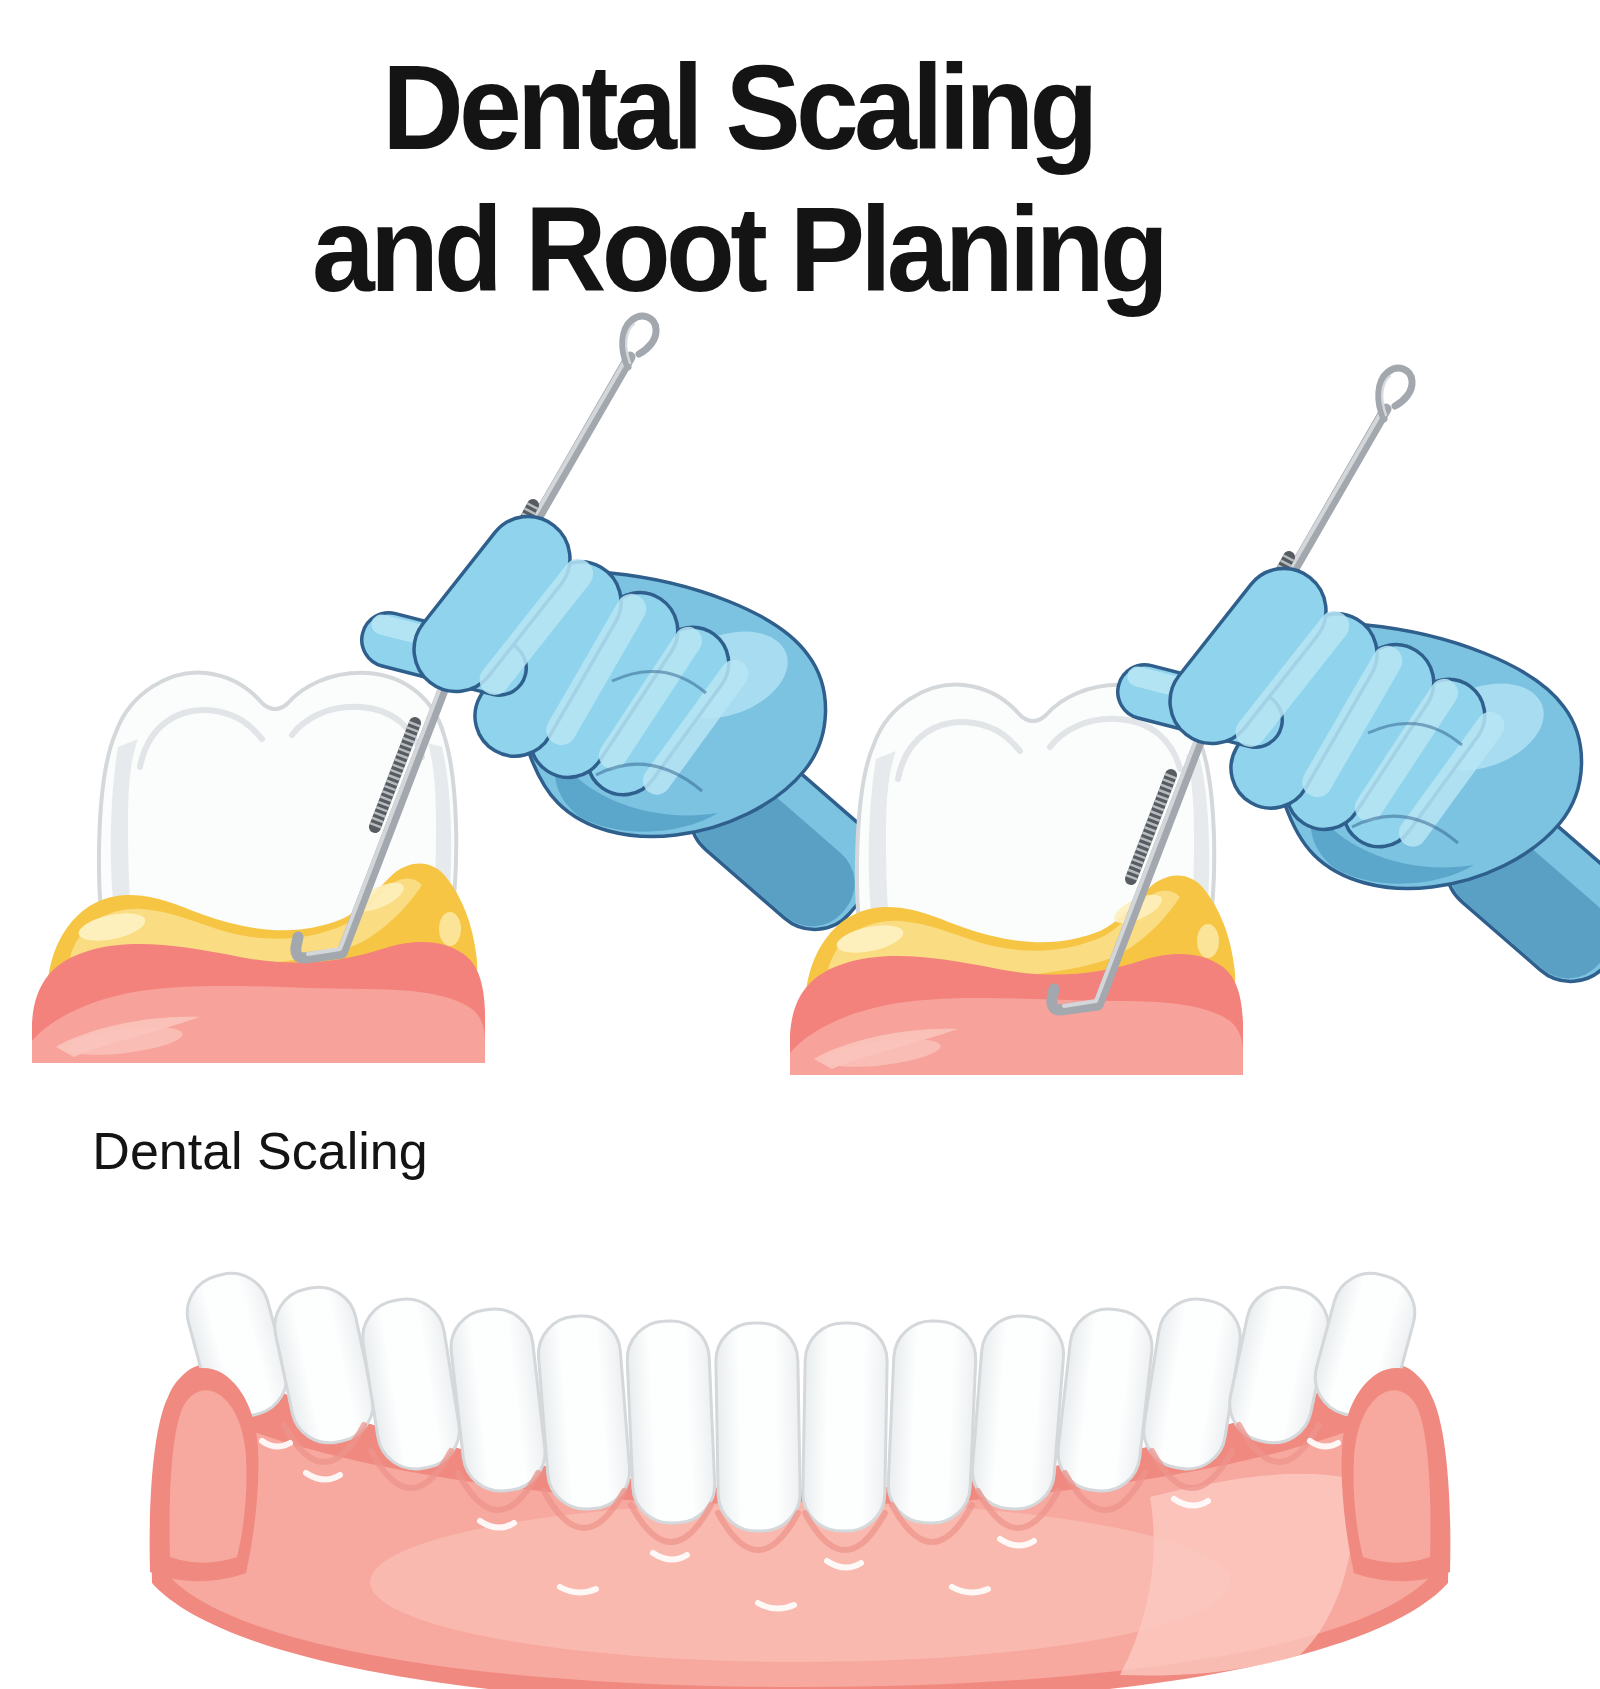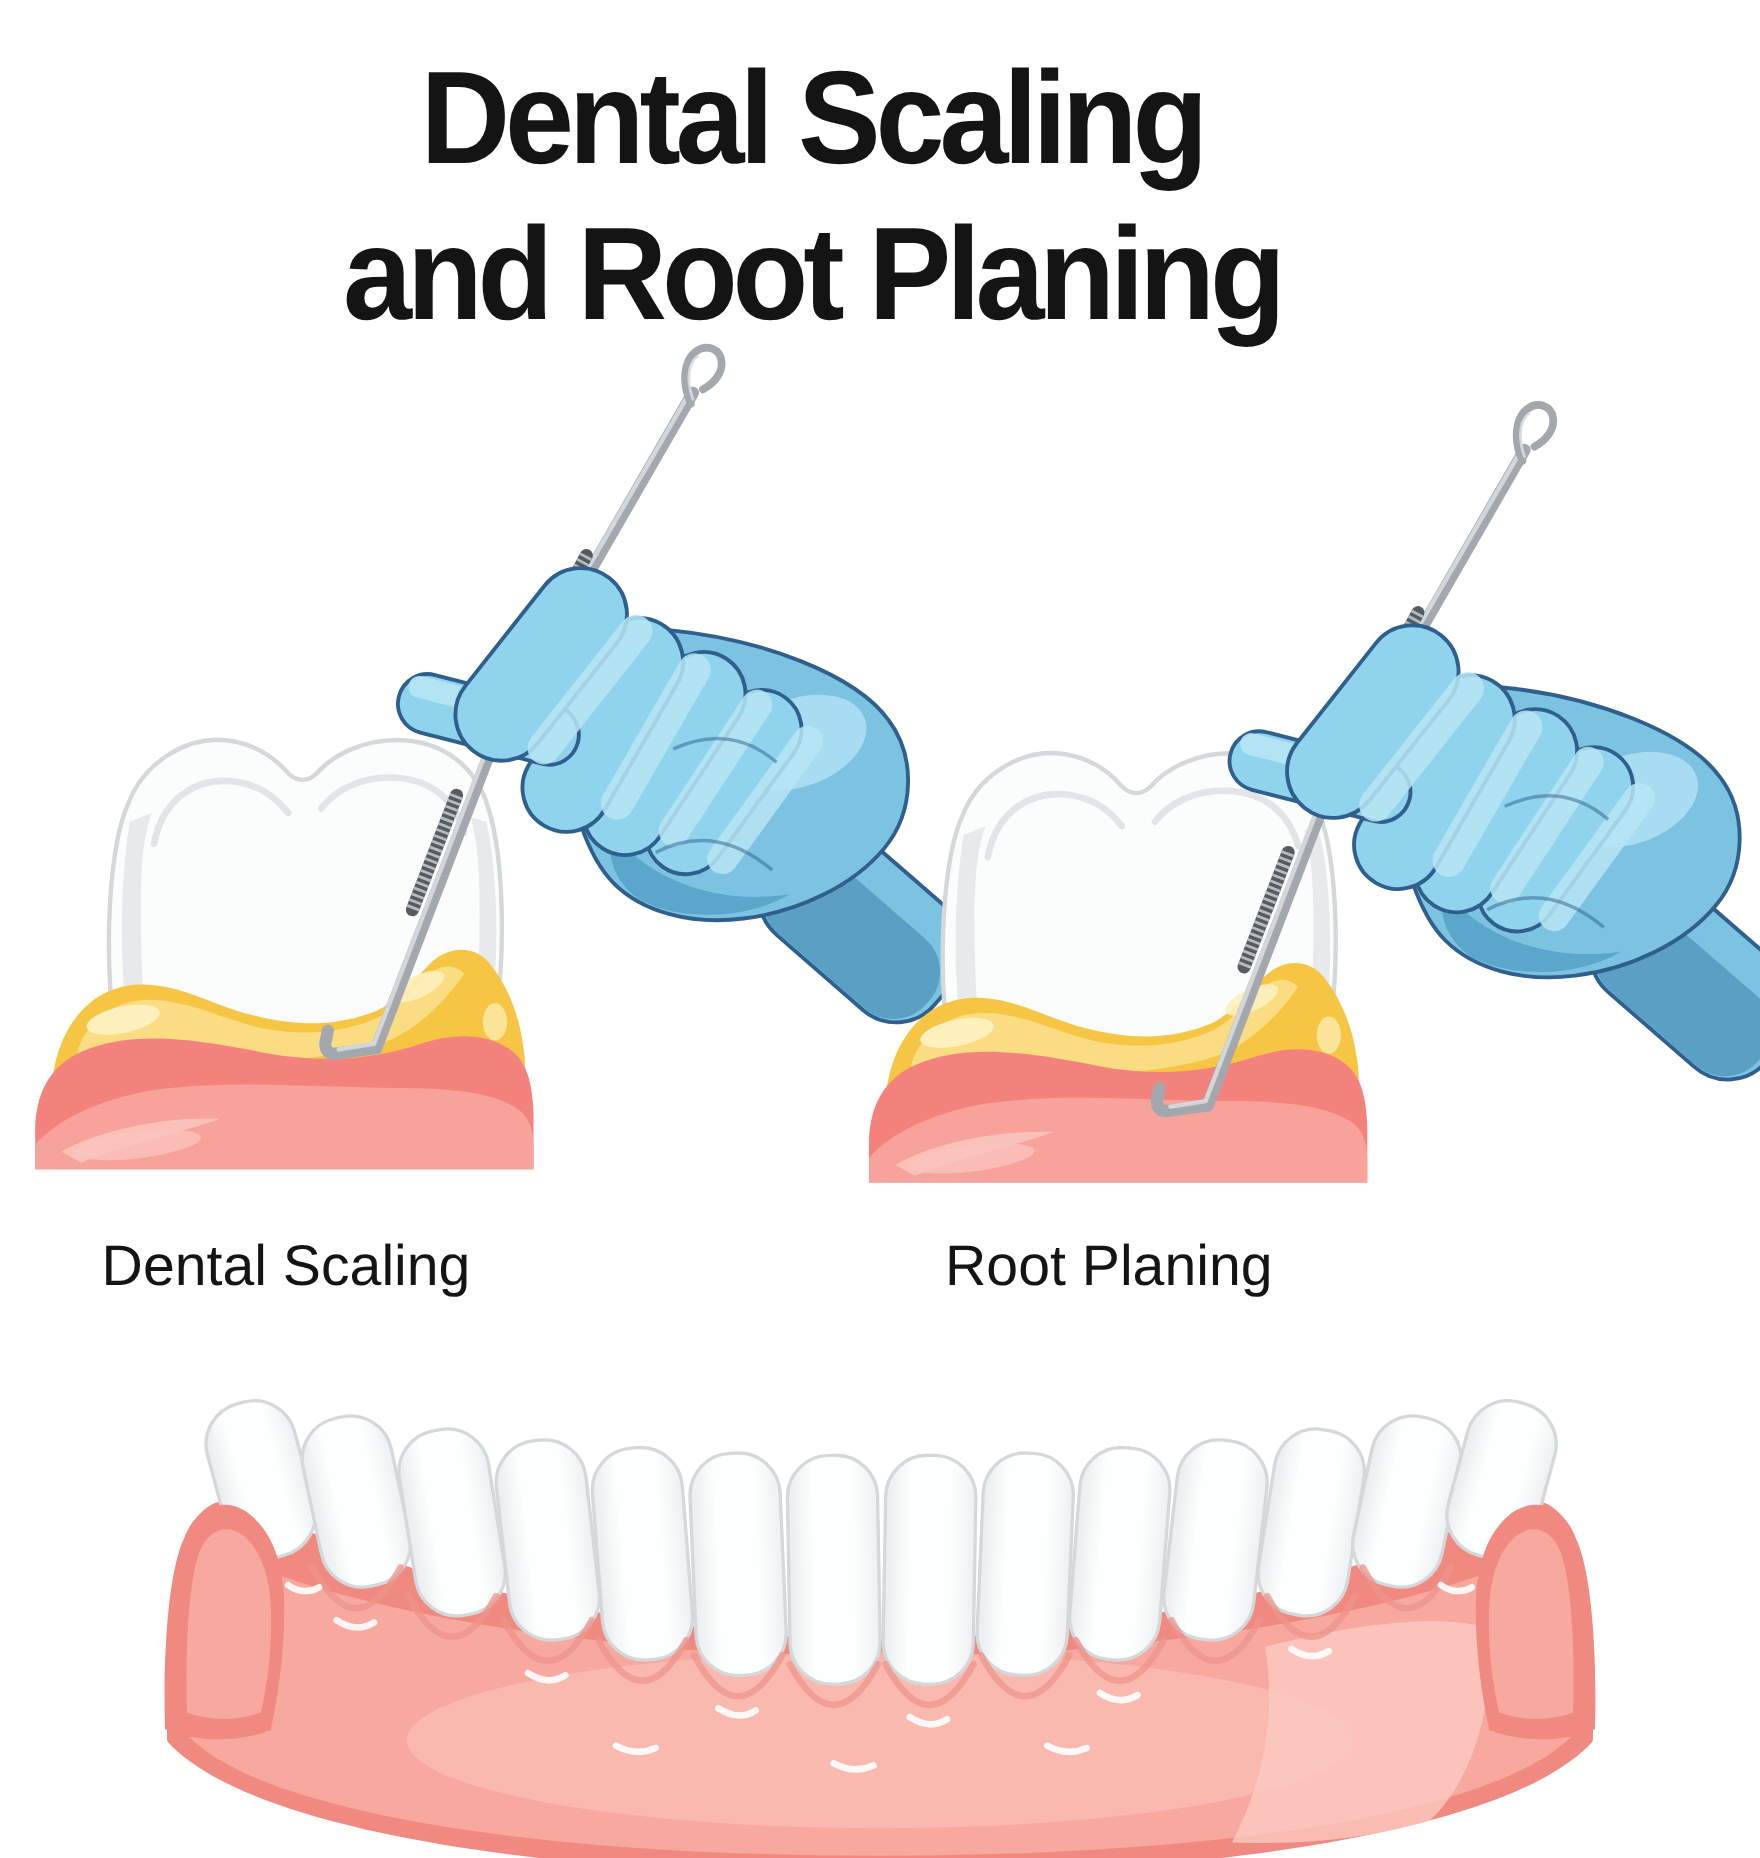--- a/index.html
+++ b/index.html
@@ -204,14 +204,13 @@
       </g>
     </g>
   </svg>
 
   <div class="title">
     <div>Dental Scaling</div>
     <div>and Root Planing</div>
   </div>
 
   <div class="fig-label left">Dental Scaling</div>
-  <div class="fig-label right">Root Planing</div>
 </div>
 
 </body></html>

